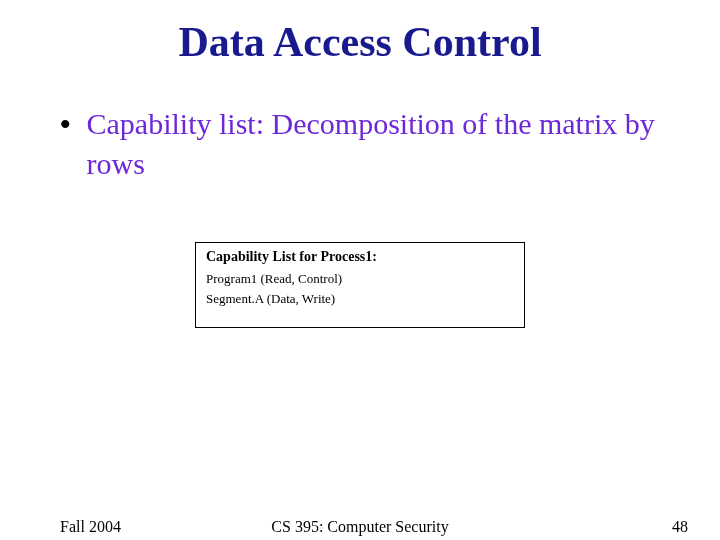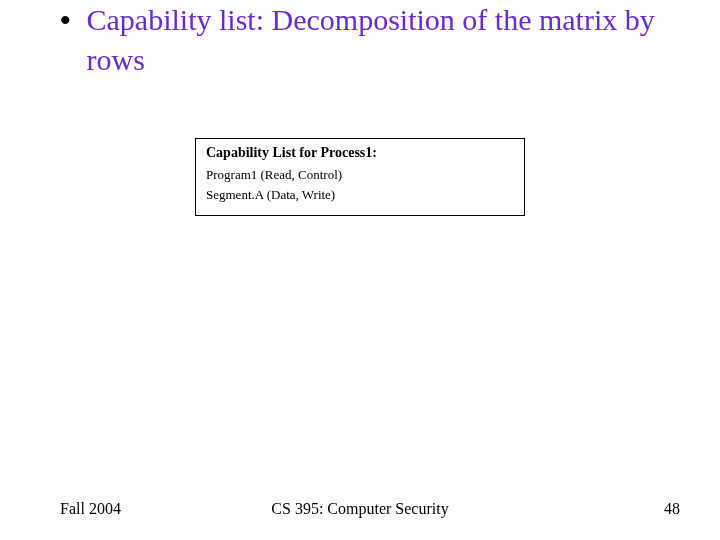--- a/index.html
+++ b/index.html
@@ -49,21 +49,21 @@
     justify-content: center;
     margin-top: 58px;
   }
   table.cap {
     border-collapse: collapse;
     width: 330px;
     font-family: "Times New Roman", Times, serif;
   }
   table.cap td {
     border: 1px solid #000;
-    padding: 6px 10px 8px 10px;
+    padding: 6px 10px 16px 10px;
     vertical-align: top;
   }
   .cap-header {
     font-weight: bold;
     font-size: 14px;
     margin-bottom: 6px;
   }
   .cap-item {
     font-size: 13px;
     margin-top: 4px;
@@ -88,29 +88,30 @@
   }
   .footer-center {
     position: absolute;
     left: 0;
     right: 0;
     text-align: center;
     bottom: 0;
   }
   .footer-right {
     position: absolute;
-    right: 40px;
+    right: 32px;
     bottom: 0;
   }
 </style>
 </head>
 <body>
 
 <div class="slide">
 
+  <div class="title">Data Access Control</div>
 
   <div class="bullet-row">
     <div class="bullet-dot">•</div>
     <div class="bullet-text">Capability list: Decomposition of the matrix by rows</div>
   </div>
 
   <div class="table-wrap">
     <table class="cap">
       <tbody>
           <tr>

